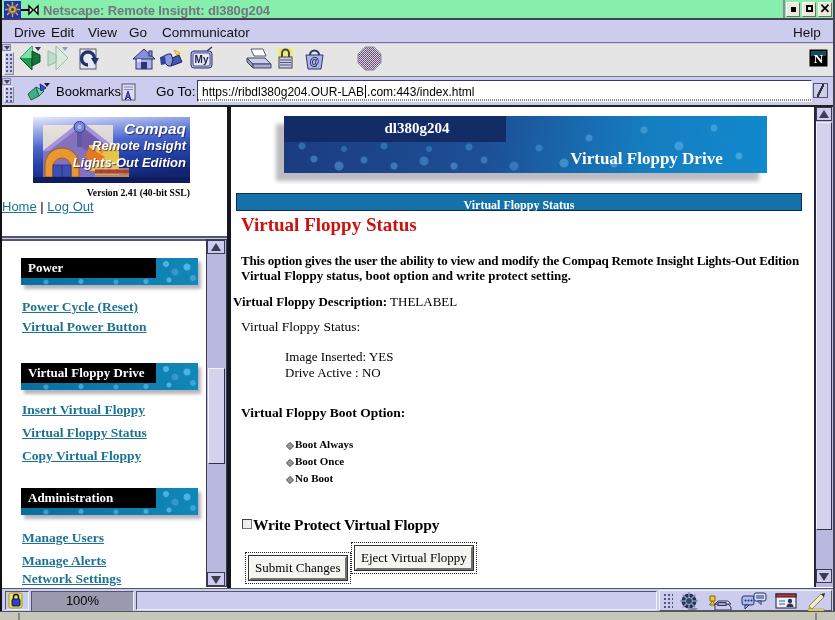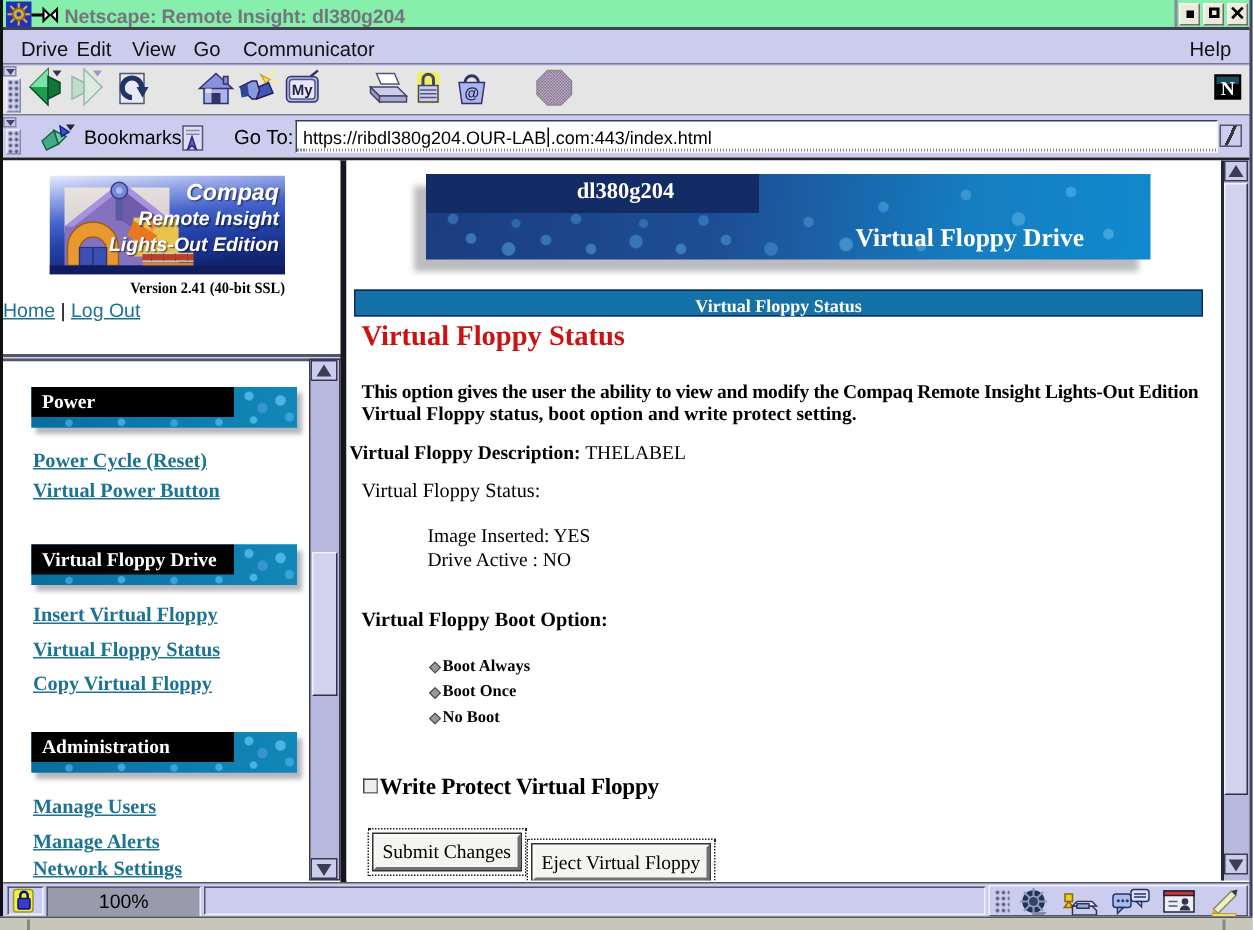--- a/index.html
+++ b/index.html
@@ -387,21 +387,21 @@
     <div class="abs serif b" style="left:10px; top:146px; font-size:13px; color:#000; line-height:15px; white-space:nowrap;"><span style="letter-spacing:-0.2px;">This option gives the user the ability to view and modify the Compaq Remote Insight Lights-Out Edition</span><br>Virtual Floppy status, boot option and write protect setting.</div>
     <div class="abs serif" style="left:2px; top:187px; font-size:13px;"><span class="b">Virtual Floppy Description:</span> THELABEL</div>
     <div class="abs serif" style="left:10px; top:212px; font-size:13.5px;">Virtual Floppy Status:</div>
     <div class="abs serif" style="left:54px; top:242px; font-size:13px;">Image Inserted: YES<br>Drive Active : NO</div>
     <div class="abs serif b" style="left:10px; top:298px; font-size:13.5px;">Virtual Floppy Boot Option:</div>
     <div class="abs" style="left:55px; top:328px;"><span class="radio"></span><span class="serif b rlab">Boot Always</span></div>
     <div class="abs" style="left:55px; top:345px;"><span class="radio"></span><span class="serif b rlab">Boot Once</span></div>
     <div class="abs" style="left:55px; top:362px;"><span class="radio"></span><span class="serif b rlab">No Boot</span></div>
     <div class="abs" style="left:11px; top:409px;"><span class="chk"></span><span class="serif b" style="font-size:15.5px; vertical-align:top; letter-spacing:-0.2px;">Write Protect Virtual Floppy</span></div>
     <div class="abs mbtn" style="left:14px; top:445px;"><span>Submit Changes</span></div>
-    <div class="abs mbtn" style="left:120px; top:452px;"><span>Eject Virtual Floppy</span></div>
+    <div class="abs mbtn" style="left:120px; top:435px;"><span>Eject Virtual Floppy</span></div>
   </div>
   <div id="mainSB" class="abs">
     <div class="sbbtn abs" style="left:0; top:0; width:16px;">
         <div class="sbarrow" style="border-bottom:8px solid #3c3c55; margin:2px auto 0;"></div>
       </div>
     <div class="sbthumb abs" style="left:0; top:15px; width:16px; height:408px;"></div>
     <div class="sbbtn abs" style="left:0; top:462px; width:16px;">
         <div class="sbarrow" style="border-top:8px solid #3c3c55; margin:3px auto 0;"></div>
       </div>
   </div>

